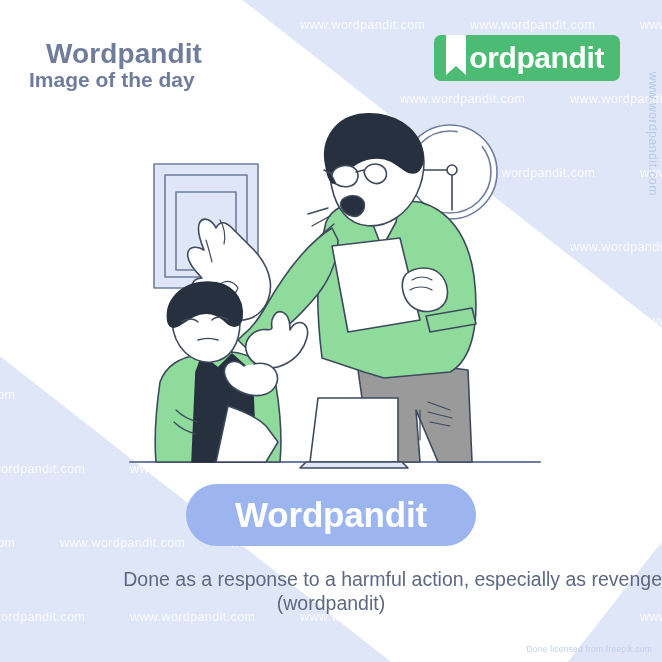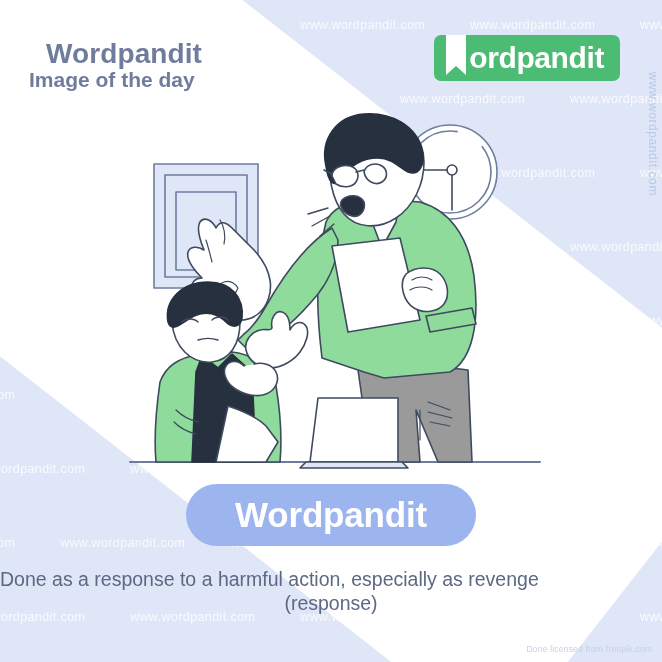--- a/index.html
+++ b/index.html
@@ -66,21 +66,21 @@
   #word-badge{
     position:absolute;left:186px;top:484px;width:290px;height:62px;
     background:#9db5ee;border-radius:31px;
     display:flex;align-items:center;justify-content:center;
   }
   #word-badge-text{
     color:#ffffff;font-size:35px;font-weight:bold;letter-spacing:-.2px;
   }
   
   #definition{
-    position:absolute;left:0;right:0;top:566px;text-align:left;
+    position:absolute;left:0;right:0;top:566px;text-align:right;
     font-size:19.5px;color:#5d6882;line-height:1.35;
   }
   #part-of-speech{
     position:absolute;left:0;right:0;top:592px;text-align:center;
     font-size:19.5px;color:#5d6882;
   }
   
   #image-credit{
     position:absolute;right:10px;bottom:8px;
     font-size:8.5px;color:#c3d0ea;letter-spacing:.2px;
@@ -230,17 +230,17 @@
 
       </g>
     </svg>
   </div>
 
   <div id="word-badge">
     <span id="word-badge-text">Wordpandit</span>
   </div>
 
   <div id="definition">Done as a response to a harmful action, especially as revenge</div>
-  <div id="part-of-speech">(response)</div>
+  <div id="part-of-speech">(wordpandit)</div>
 
   <div id="image-credit">Done licensed from freepik.com</div>
 
 </div>
 
 </body></html>

